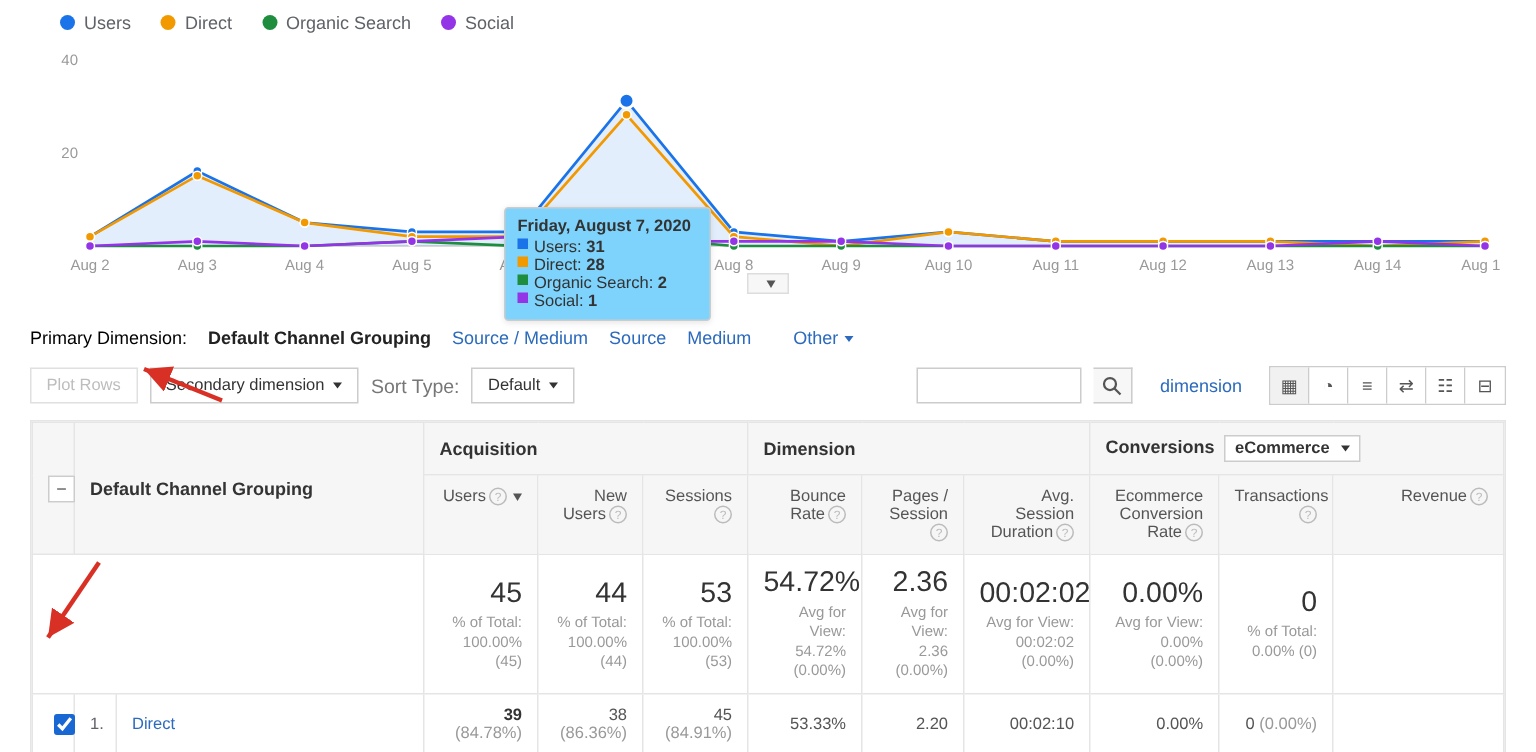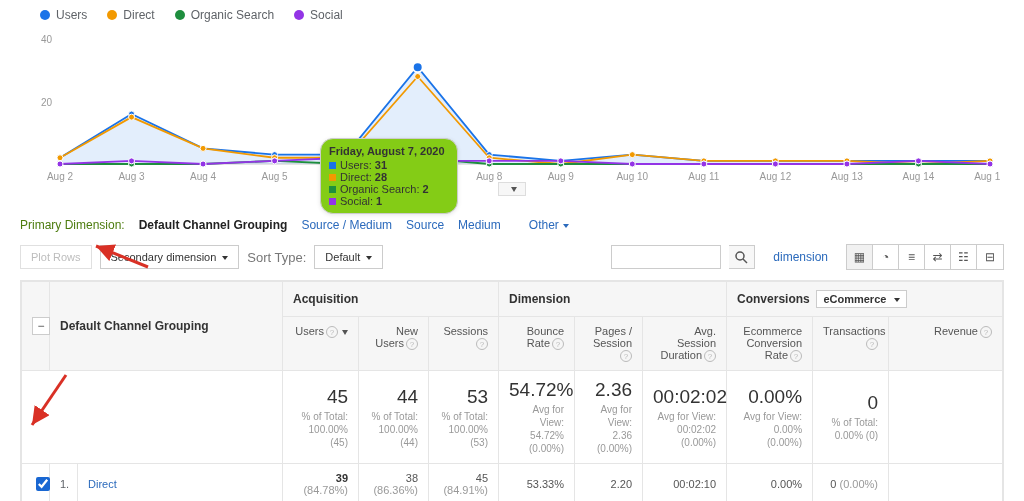--- a/index.html
+++ b/index.html
@@ -14,45 +14,45 @@
   
   
   .chart-area { padding: 8px 20px 12px 20px; position: relative; }
   .legend { display: flex; gap: 20px; margin-bottom: 12px; font-size: 12px; padding-left: 20px;}
   .legend-item { display: flex; align-items: center; gap: 6px; color: #5f6368; }
   .legend-dot { width: 10px; height: 10px; border-radius: 50%; display: inline-block; }
   .chart-svg-wrap { position: relative; width: 100%; height: 150px; }
   
   .tooltip {
     position: absolute;
-    left: 300px;
+    left: 316px;
     top: 104px;
-    background: #84cc16;
+    background: #7dd3fc;
     border: 1px solid #ccc;
-    border-radius: 13px;
+    border-radius: 3px;
     padding: 6px 12px 6px 8px;
     font-size: 11px;
     box-shadow: 0 1px 4px rgba(0,0,0,0.1);
     color: #333;
   }
   .tooltip-title { font-weight: bold; margin-bottom: 2px; }
-  .tooltip-row { display: flex; align-items: center; gap: 4px; }
+  .tooltip-row { display: flex; align-items: flex-start; gap: 4px; }
   .sq { width: 7px; height: 7px; display: inline-block; }
   
   .dim-handle {
     display:flex; justify-content:center; margin-top:-2px;
   }
   .dim-handle-btn {
     width: 28px; height: 14px; border:1px solid #ddd; background:#f7f7f7;
     display:flex; align-items:center; justify-content:center; color:#888;
   }
 
   
   .prim-dim-row { padding: 10px 20px 8px; font-size: 12px; display: flex; align-items: center; gap: 14px; }
-  .prim-label { color: #4d7c0f; }
+  .prim-label { color: #000000; }
   .prim-active { color: #222; font-weight: bold; }
   .prim-link { color: #2b6abc; cursor: pointer; }
   .prim-other { color: #2b6abc; display:inline-flex; align-items:center; gap:2px;}
   .tri-down::after { content:""; display:inline-block; border-left:3px solid transparent; border-right:3px solid transparent; border-top:4px solid currentColor; margin-left:2px; vertical-align:middle;}
   
   
   .toolbar { padding: 4px 20px 10px; display: flex; align-items: center; gap: 8px; }
   .btn-disabled { border:1px solid #e0e0e0; color:#bdbdbd; padding:5px 10px; font-size:11px; background:#fff; cursor:not-allowed;}
   .btn-dd { border:1px solid #ccc; background:#fff; padding:5px 10px; font-size:11px; color:#333; display:inline-flex; align-items:center; gap:4px; cursor:pointer;}
   .sort-label { color:#777; font-size:13px; }

